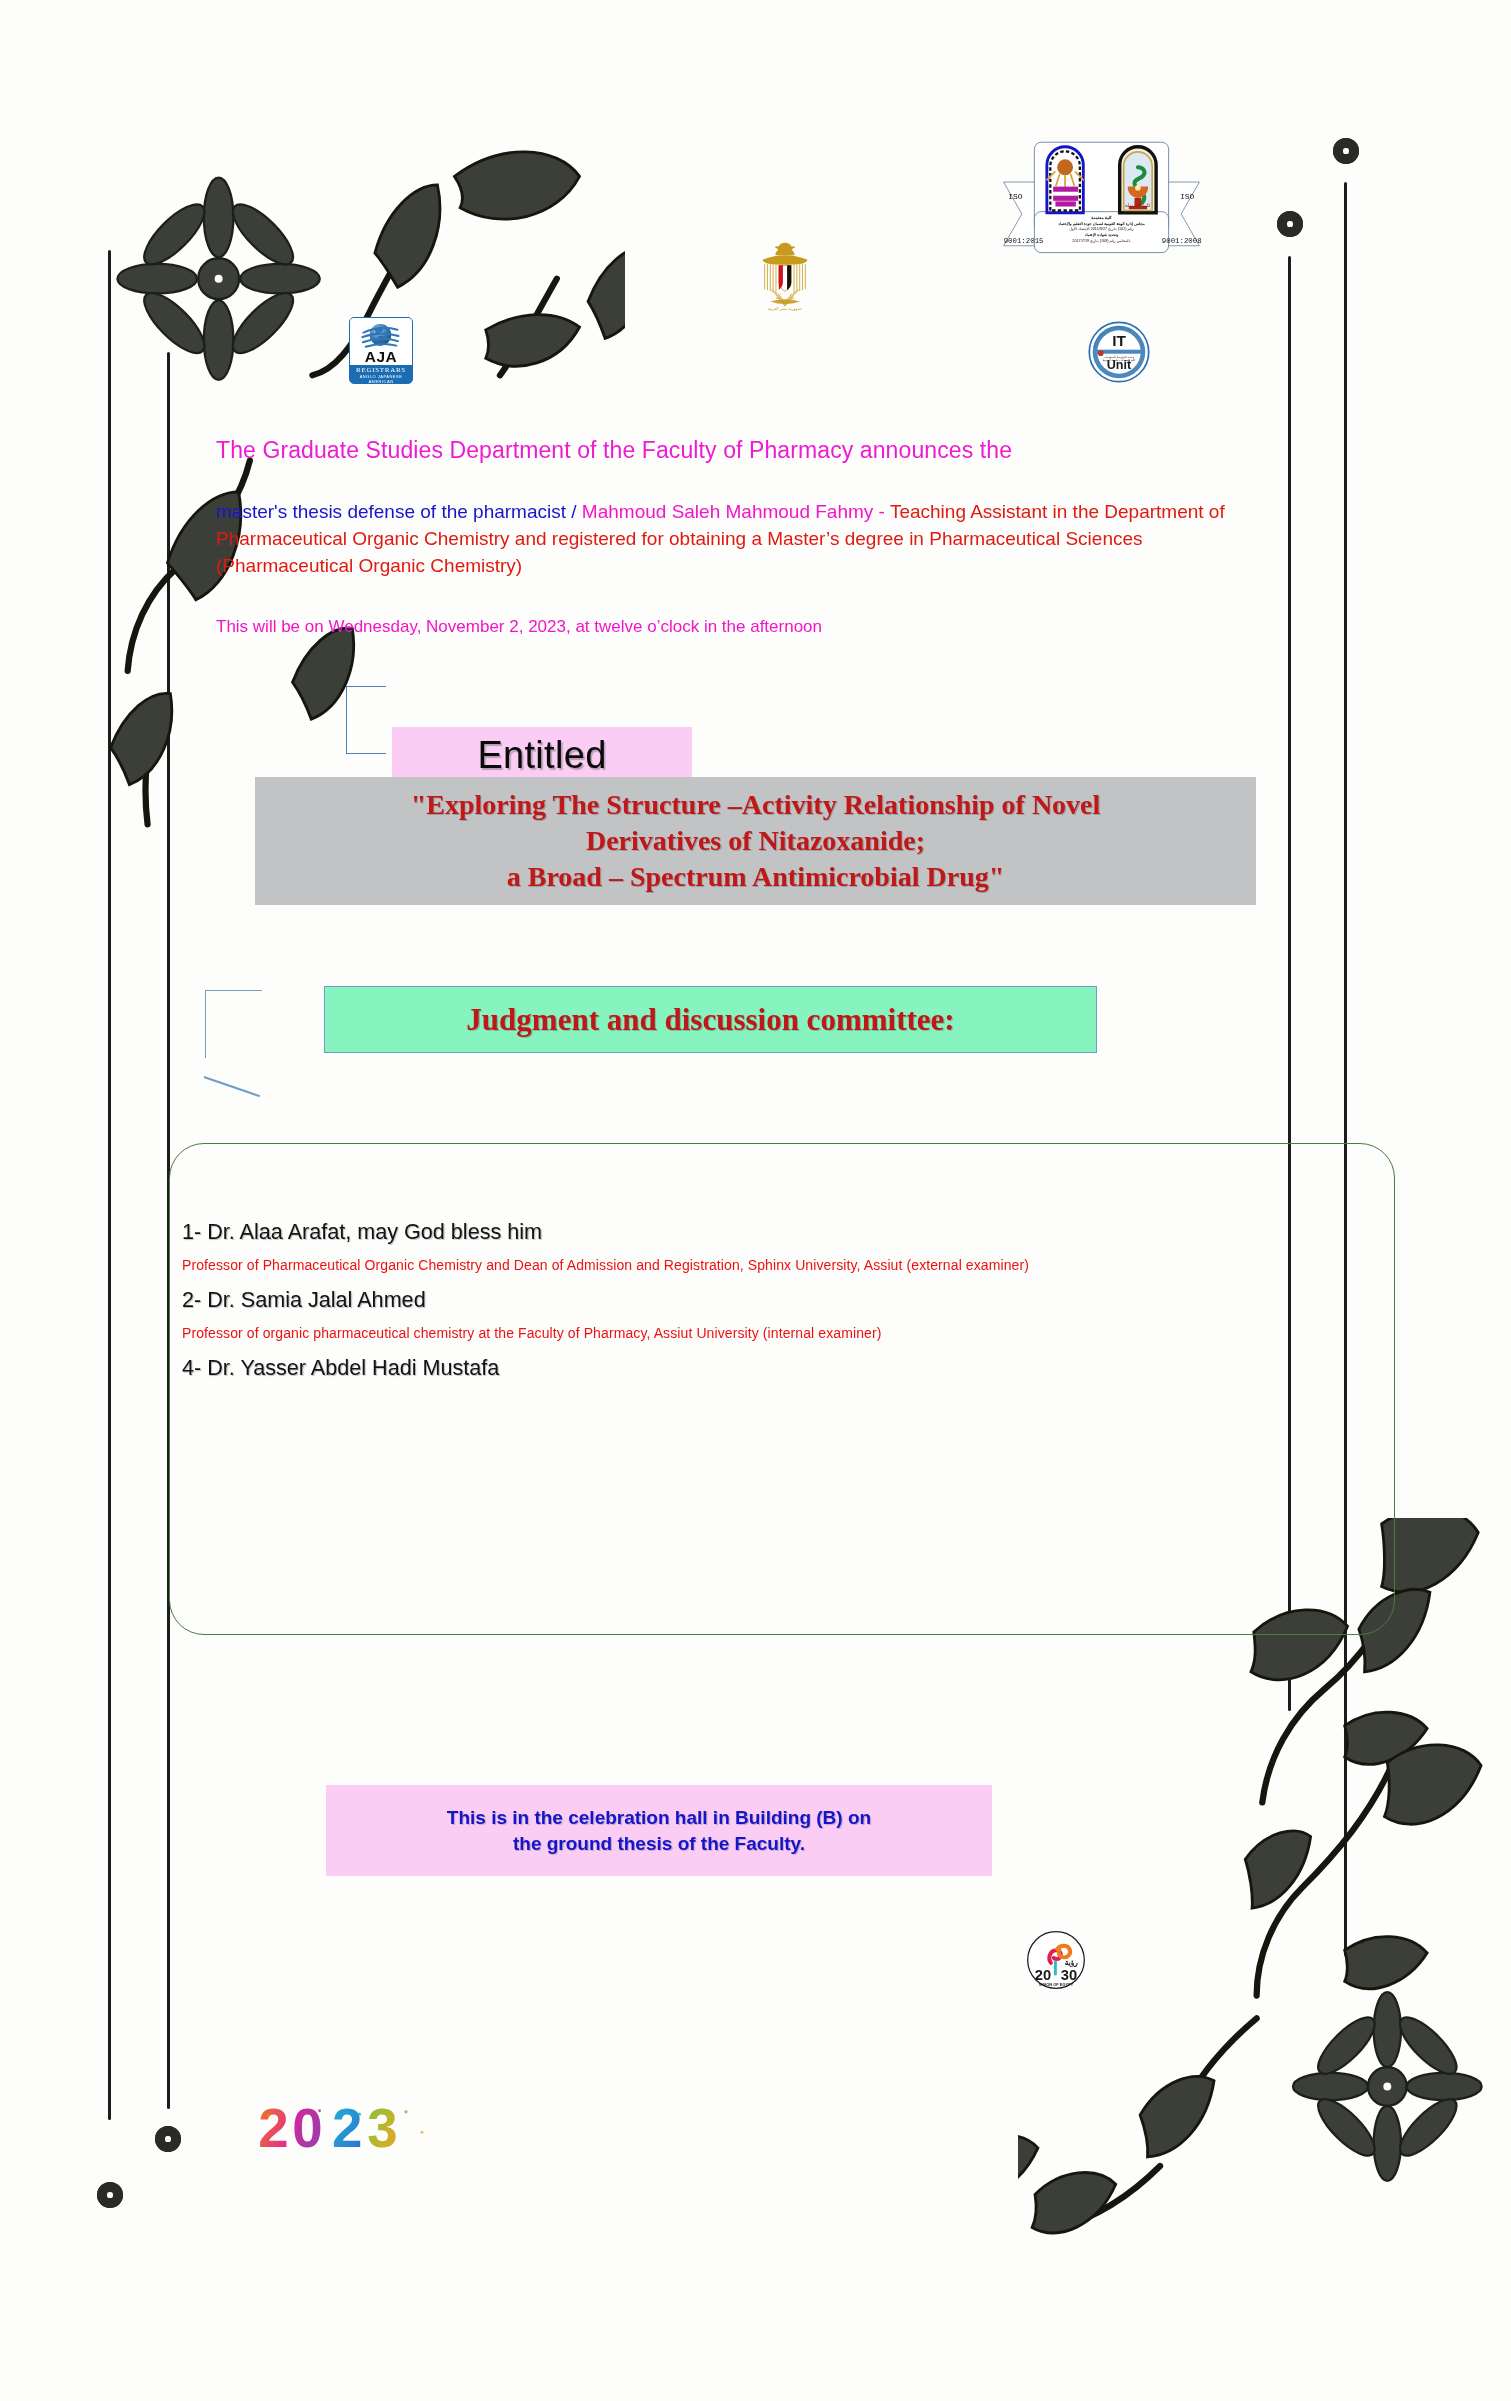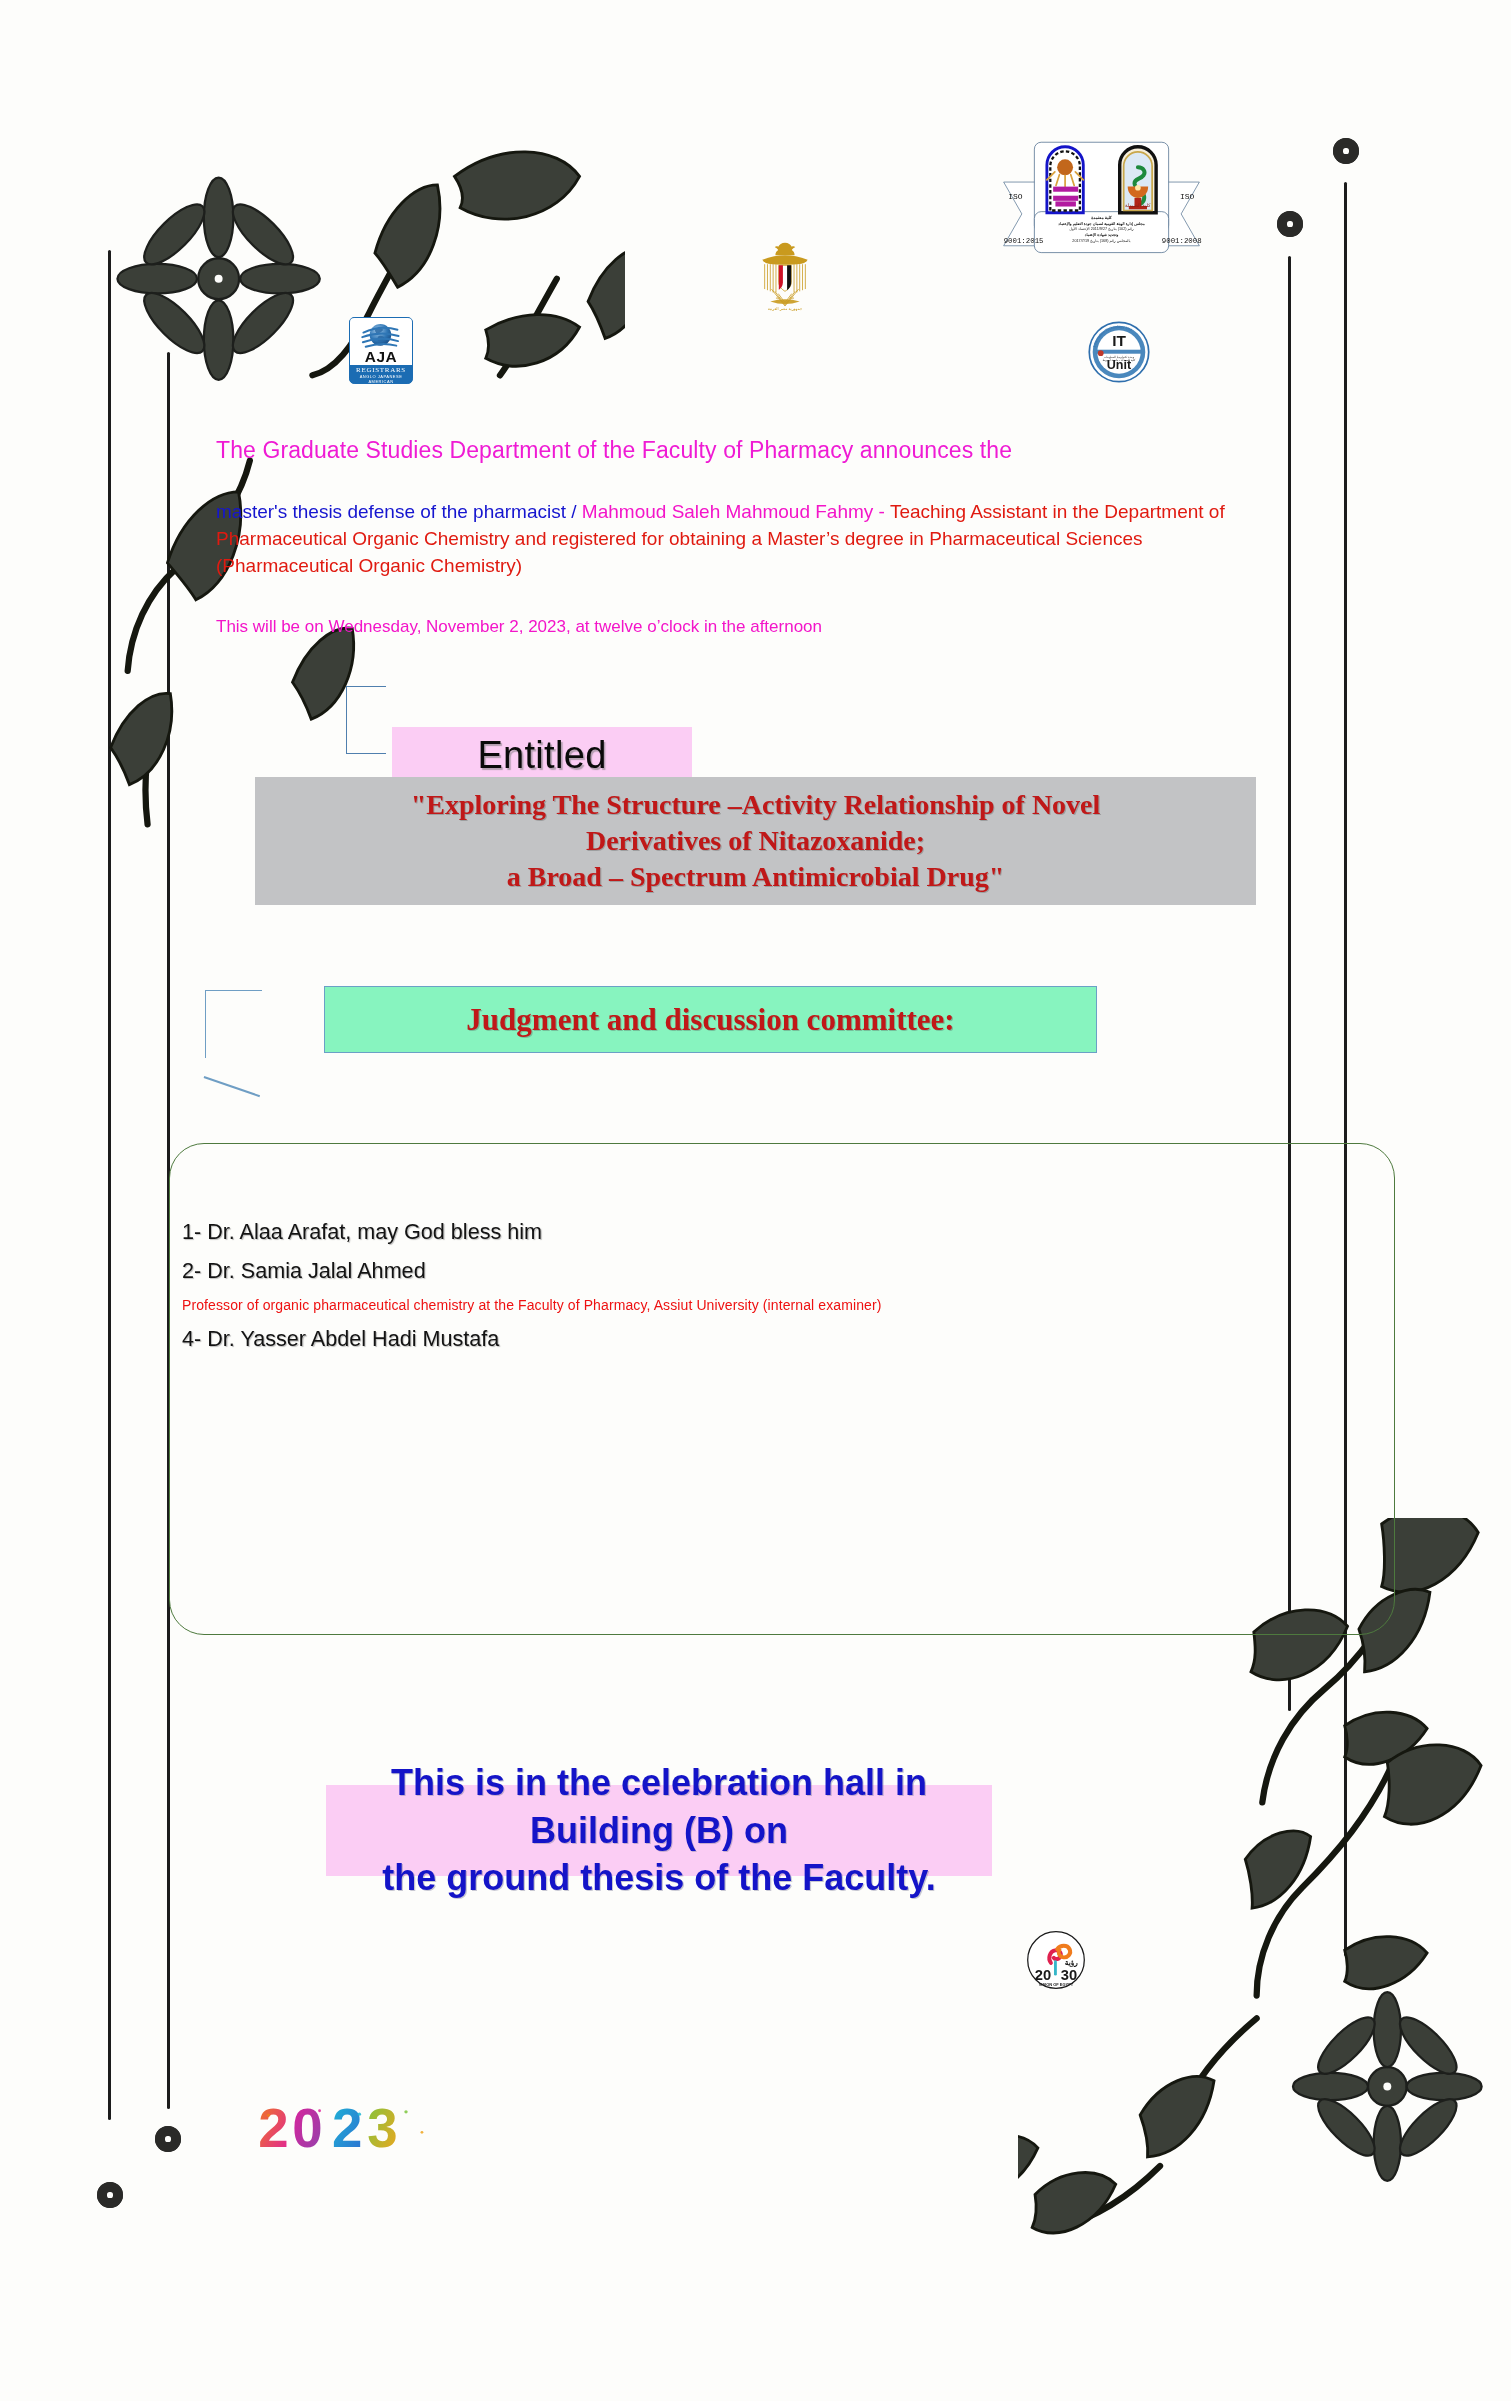--- a/index.html
+++ b/index.html
@@ -257,21 +257,21 @@
     left: 326px; top: 1785px;
     width: 666px; height: 91px;
     background: #fbcdf4;
     display: flex; align-items: center; justify-content: center;
   }
   .hall-box p {
     margin: 0;
     text-align: center;
     font-family: "Liberation Sans", sans-serif;
     font-weight: 700;
-    font-size: 36px;
+    font-size: 19px;
     line-height: 1.33;
     color: #1414c8;
     text-shadow: 1.1px 1.1px 0.6px rgba(120,120,150,.4);
   }
 </style>
 </head>
 <body>
 
 <div id="poster">
 
@@ -557,20 +557,21 @@
 
   <div class="bracket-left2"></div>
   <div class="judge-box">
     <span>Judgment and discussion committee:</span>
   </div>
 
   <div class="committee-card"></div>
   <div class="committee-list">
     <div class="member">
       <div class="member-name">1- Dr. Alaa Arafat, may God bless him</div>
+      <div class="member-role">Professor of Pharmaceutical Organic Chemistry and Dean of Admission and Registration, Sphinx University, Assiut (external examiner)</div>
     </div>
     <div class="member">
       <div class="member-name">2-  Dr. Samia Jalal Ahmed</div>
       <div class="member-role">Professor of organic pharmaceutical chemistry at the Faculty of Pharmacy, Assiut University (internal examiner)</div>
     </div>
     <div class="member">
       <div class="member-name">4- Dr. Yasser Abdel Hadi Mustafa</div>
     </div>
   </div>
 

